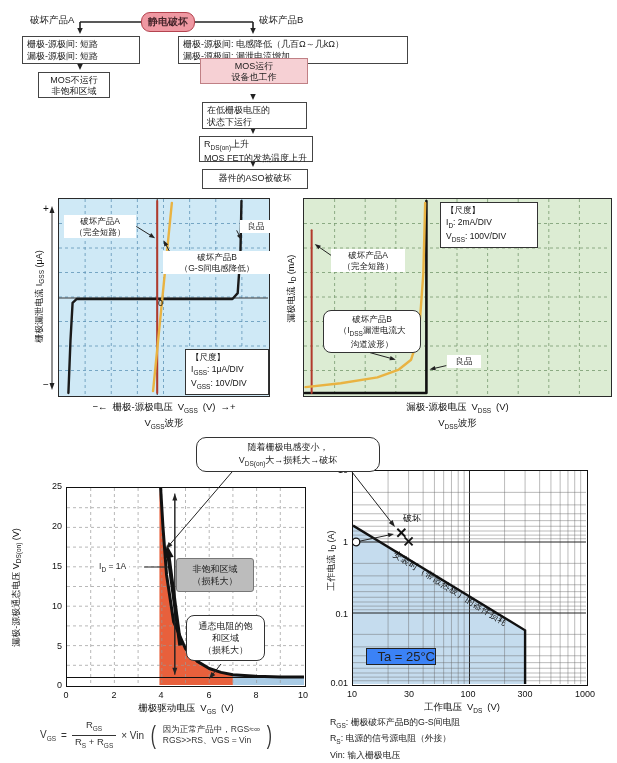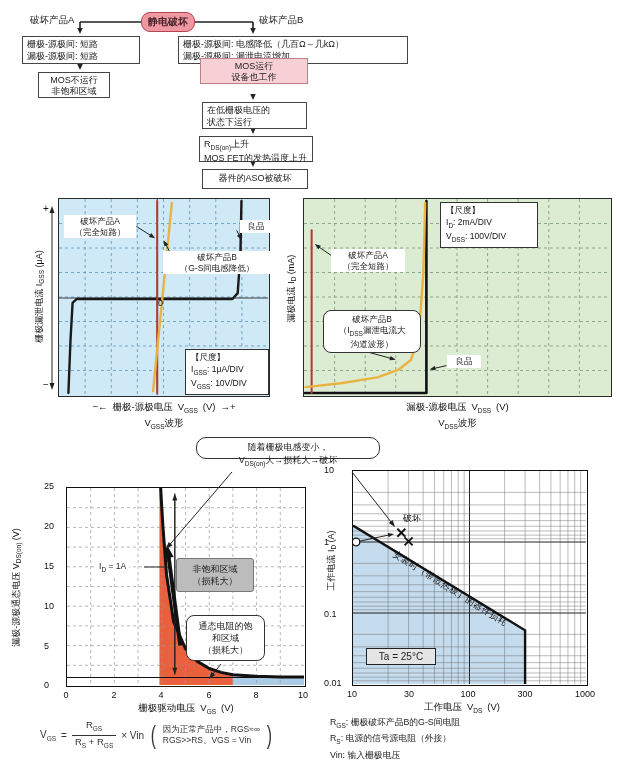--- a/index.html
+++ b/index.html
@@ -9,35 +9,35 @@
 svg{display:block}
 .box{position:absolute;border:1px solid #444;background:#fff;font-size:9px;line-height:11.5px;padding:2px 4px;color:#222;z-index:2}
 .box.c{text-align:center}
 .pinkbox{background:#f6d0d4;border-color:#c08085}
 .esd{position:absolute;background:#ef98a2;border:1.6px solid #b4434f;border-radius:9px;font-size:10px;font-weight:bold;color:#47252b;display:flex;align-items:center;justify-content:center;z-index:2}
 .fclbl{position:absolute;font-size:9.5px;color:#222;z-index:2}
 .plot{position:absolute;z-index:2}
 .lbl{position:absolute;background:#fff;font-size:8.5px;line-height:10.5px;padding:1px 3px;color:#222;text-align:center;z-index:3}
 .scale{position:absolute;background:#fff;border:1px solid #333;font-size:8.5px;line-height:11.5px;padding:2px 5px;color:#111;z-index:3}
 .t{position:absolute;font-size:9px;color:#111;z-index:3}
-.tr{}.tc{text-align:center}
+.tr{text-align:right}.tc{text-align:center}
 .ax{position:absolute;font-size:9.5px;color:#111;display:flex;justify-content:center;align-items:baseline;gap:5px;z-index:3}
 sub{font-size:6.5px}
 .rot{position:absolute;transform:rotate(-90deg);font-size:9px;color:#111;text-align:center;white-space:nowrap;z-index:3}
 .bubble{position:absolute;border:1.4px solid #333;border-radius:10px;background:#fff;font-size:9px;line-height:12.5px;text-align:center;padding:3px 6px;z-index:4}
 .gray{position:absolute;background:#bcbcbc;border:1px solid #777;border-radius:3px;font-size:9px;line-height:12px;text-align:center;padding:4px 3px;z-index:3}
 .wb{position:absolute;border:1.2px solid #333;border-radius:8px;background:#fff;font-size:9px;line-height:12px;text-align:center;padding:4px 4px;z-index:3}
 .formula{position:absolute;display:flex;align-items:center;gap:5px;font-size:10px;color:#333;z-index:3}
 .frac{display:inline-flex;flex-direction:column;align-items:center;font-size:9.5px;line-height:12px}
 .frac .den{border-top:1px solid #333;padding:0 3px}
 .paren{font-size:26px;font-weight:300;line-height:1;transform:scaleX(.6);color:#333}
 .note{font-size:8.5px;line-height:11px;color:#333}
 .leg{position:absolute;font-size:8.8px;line-height:13.5px;color:#222;z-index:3}
 .diag{position:absolute;font-size:9px;transform:rotate(32deg);transform-origin:0 0;white-space:nowrap;letter-spacing:.5px;color:#111;z-index:3}
-.tabox{position:absolute;border:1px solid #222;background:#e5e5e5;font-size:10px;text-align:center;line-height:15px;z-index:3}
+.tabox{position:absolute;border:1px solid #222;background:#3b82f6;font-size:13px;text-align:right;line-height:15px;z-index:3}
 .pm{position:absolute;font-size:10px;color:#111;z-index:3}
 #ov-front{pointer-events:none}
 </style>
 </head>
 <body>
 
 <div id="page">
 
   <svg id="ov-back" class="abs" style="left:0;top:0;z-index:1" width="617" height="763">
       <line x1="80" y1="22" x2="253" y2="22" stroke="#222" stroke-width="1.4"></line>
@@ -200,21 +200,21 @@
   </div>
   <div class="ax" style="left:303px;top:401px;width:309px">
     <span>漏极-源极电压</span>
     <span><span>V</span><sub>DSS</sub></span>
     <span>(V)</span>
   </div>
   <div class="ax" style="left:303px;top:417px;width:309px">
     <span><span>V</span><sub>DSS</sub><span>波形</span></span>
   </div>
 
-  <div class="bubble" style="left:196px;top:437px;width:184px;height:22px">
+  <div class="bubble" style="left:196px;top:437px;width:184px;height:35px">
     <div>随着栅极电感变小，</div>
     <div><span>V</span><sub>DS(on)</sub><span>大→损耗大→破坏</span></div>
   </div>
 
   <div class="plot" style="left:66px;top:487px;width:240px;height:200px;border:1.5px solid #111;background:#fff">
     <svg id="svg-bl" width="237" height="197">
         <polygon points="92.43,197 92.43,0.7880000000000109 95.985,39.39999999999998 99.54,86.67999999999999 106.65,133.96 118.5,160.752 130.35000000000002,173.36 142.2,180.452 154.05,184.392 165.89999999999998,186.756 165.89999999999998,197" fill="#e8603c"></polygon>
         <polygon points="165.89999999999998,197 165.89999999999998,186.756 189.60000000000002,188.332 237,188.9624 237,197" fill="#a9cbe5"></polygon>
         <line x1="23.700000000000003" y1="0" x2="23.700000000000003" y2="197" stroke="#9a9a9a" stroke-width="0.7" stroke-dasharray="3 3"></line>
         <line x1="47.400000000000006" y1="0" x2="47.400000000000006" y2="197" stroke="#9a9a9a" stroke-width="0.7" stroke-dasharray="3 3"></line>

